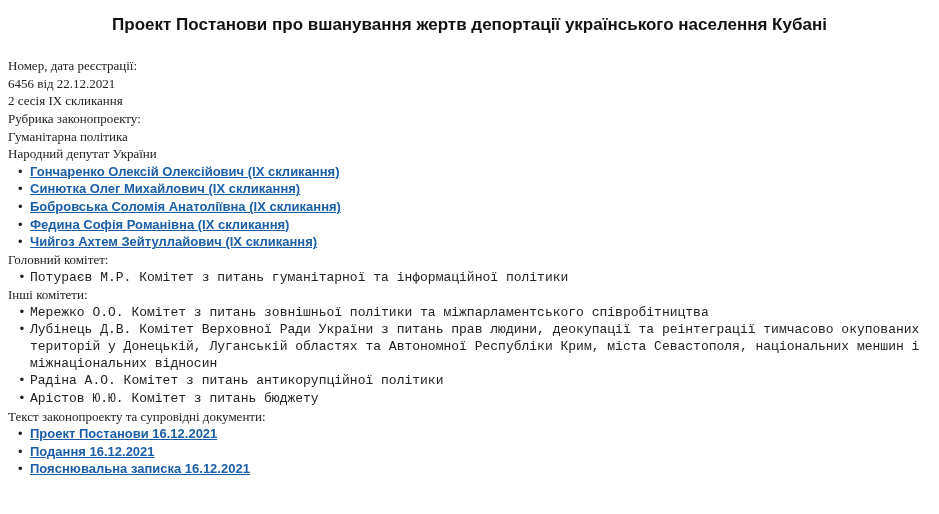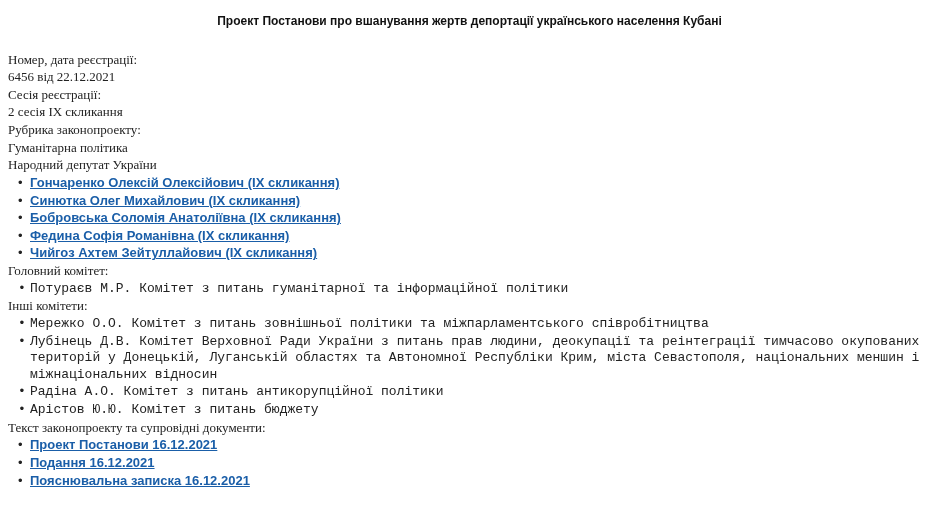--- a/index.html
+++ b/index.html
@@ -14,21 +14,21 @@
     font-size: 13px;
     color: #222222;
   }
   .page {
     padding: 8px 8px 4px 8px;
     box-sizing: border-box;
   }
   .doc-title {
     text-align: center;
     font-weight: bold;
-    font-size: 12px;
+    font-size: 17px;
     color: #111111;
     margin: 6px 0 22px 0;
     line-height: 1.3;
   }
   .field-line {
     line-height: 1.28;
     margin: 0;
     padding: 0 0 1px 0;
     color: #222222;
     font-family: Liberation Serif, serif;
@@ -70,21 +70,20 @@
 </head>
 <body>
 
 <div class="page">
 
   <div class="doc-title">Проект Постанови про вшанування жертв депортації українського населення Кубані</div>
 
   <div>
     <div class="field-line">Номер, дата реєстрації:</div>
     <div class="field-line">6456 від 22.12.2021</div>
-    <div class="field-line">Сесія реєстрації:</div>
     <div class="field-line">2 сесія IX скликання</div>
     <div class="field-line">Рубрика законопроекту:</div>
     <div class="field-line">Гуманітарна політика</div>
     <div class="field-line">Народний депутат України</div>
   </div>
 
   <ul class="bullets">
     <li><a class="doc-link" href="#">Гончаренко Олексій Олексійович (IX скликання)</a></li>
     <li><a class="doc-link" href="#">Синютка Олег Михайлович (IX скликання)</a></li>
     <li><a class="doc-link" href="#">Бобровська Соломія Анатоліївна (IX скликання)</a></li>

